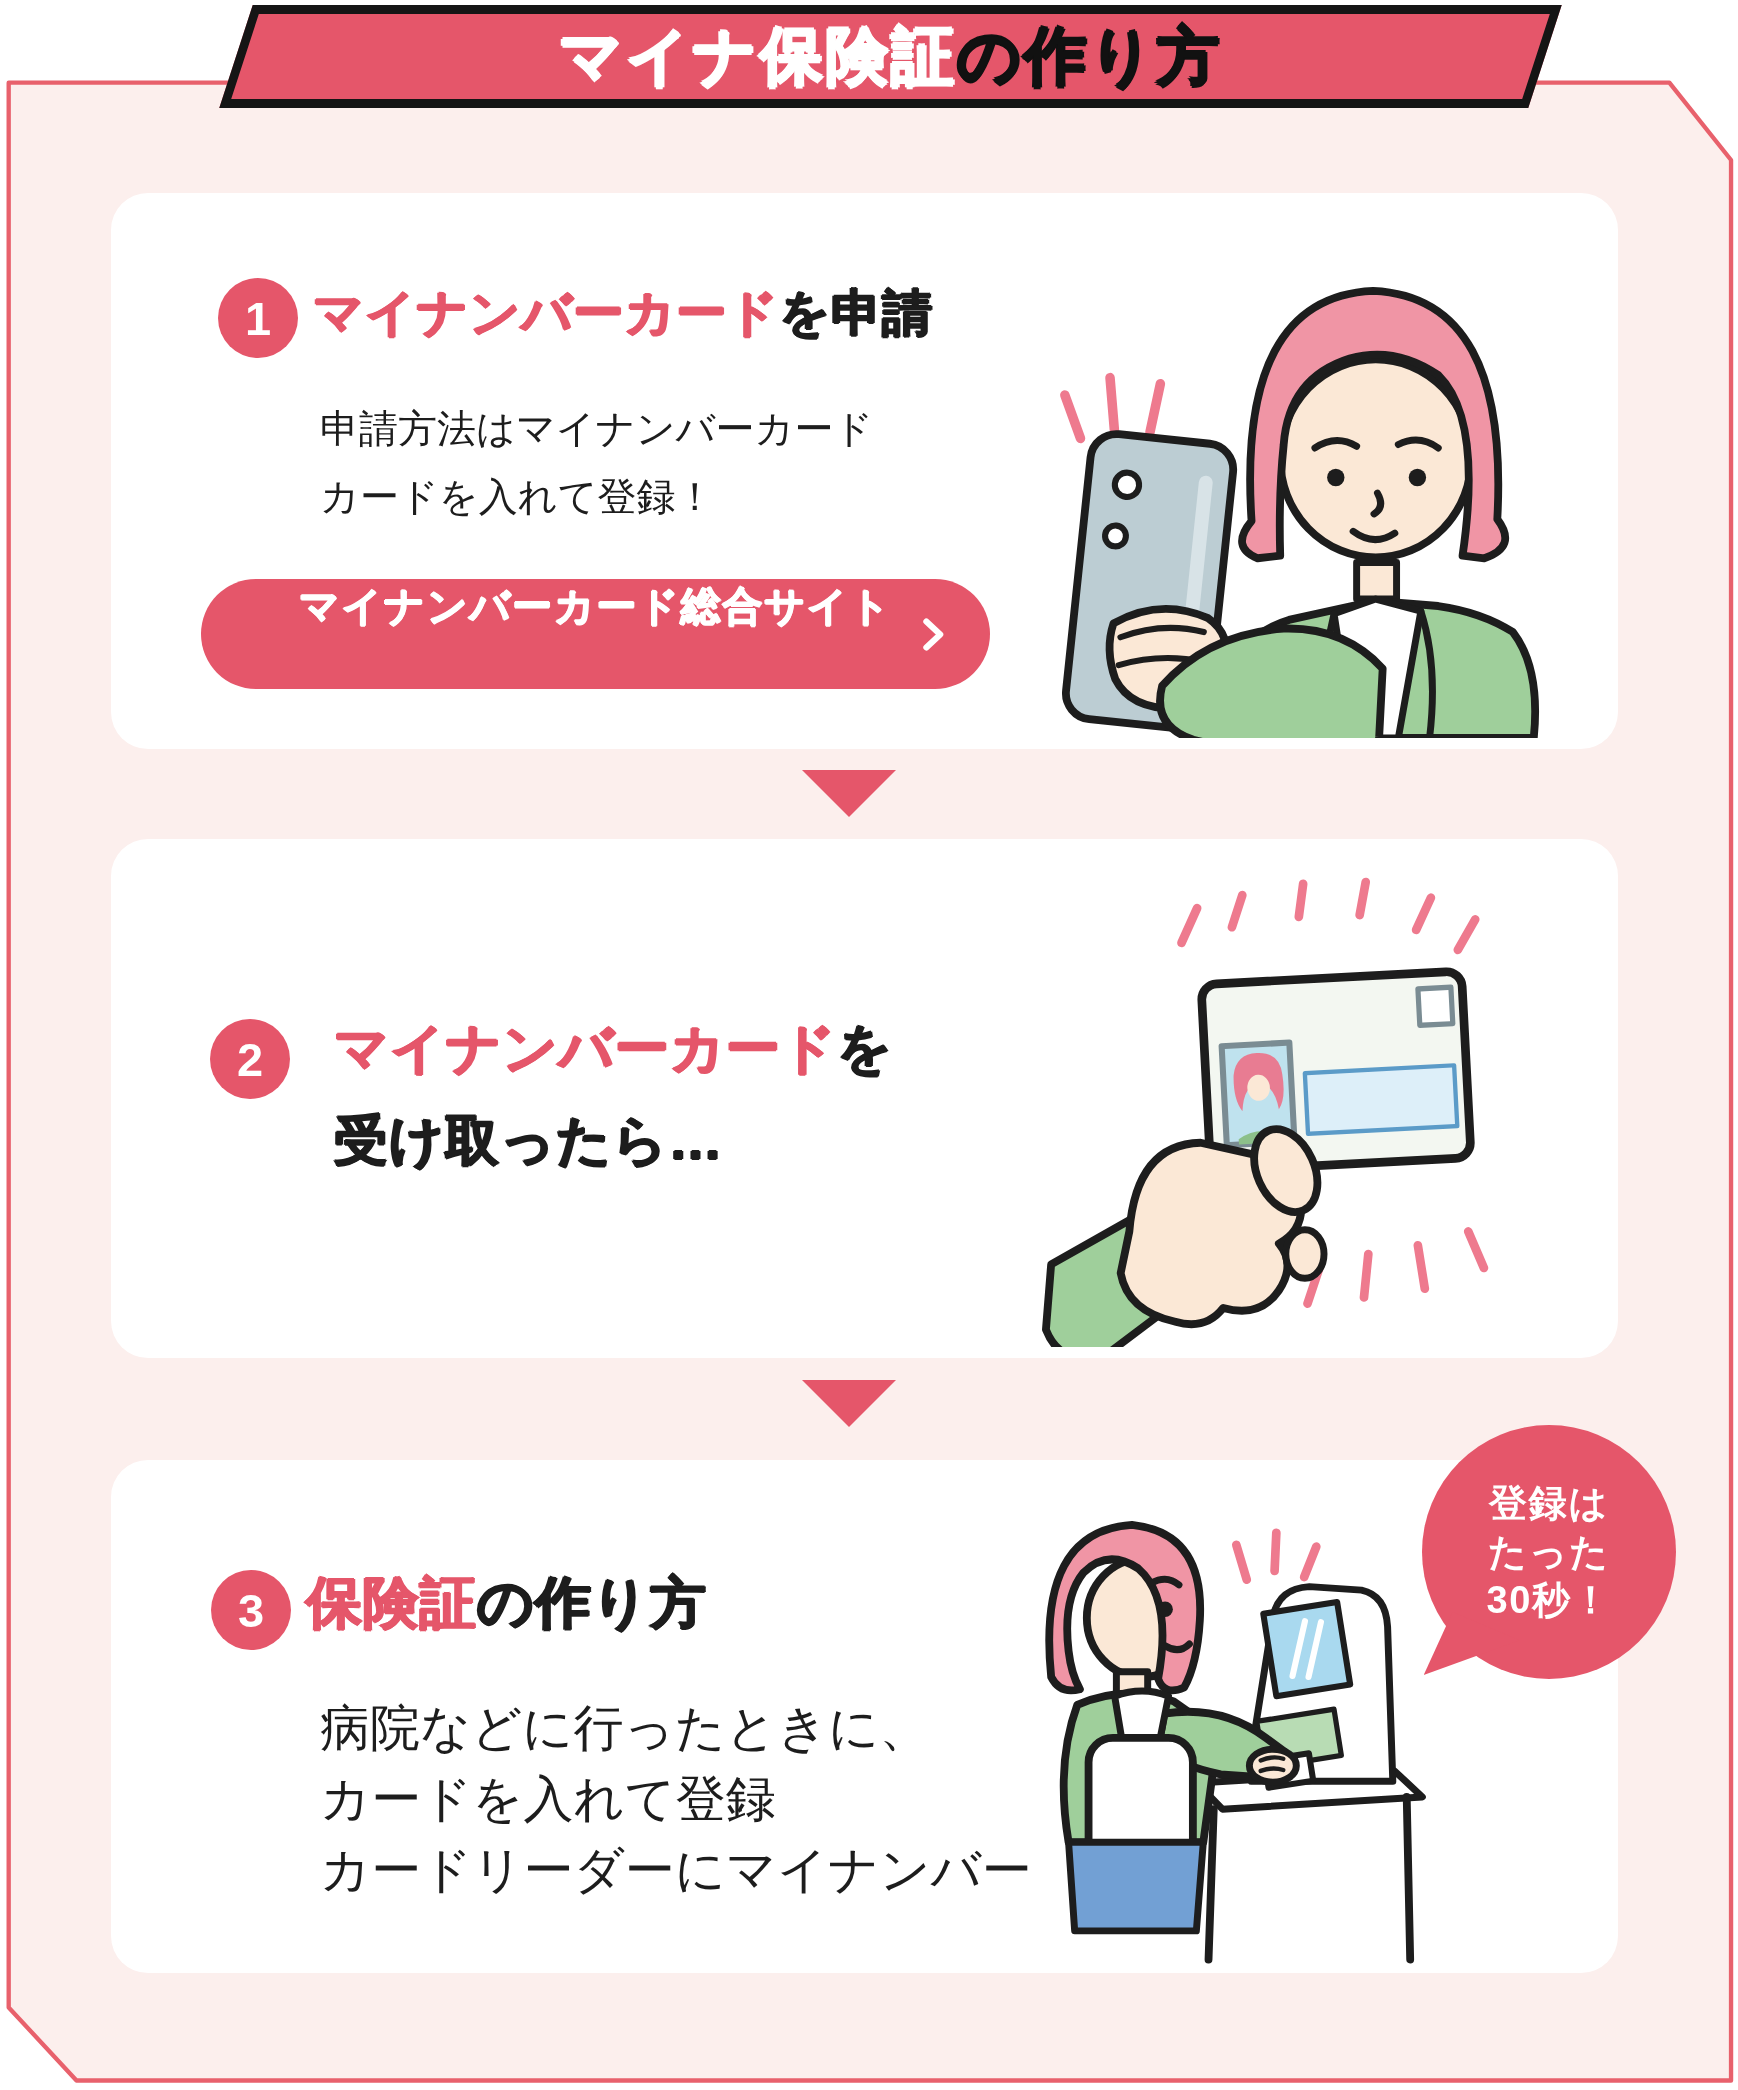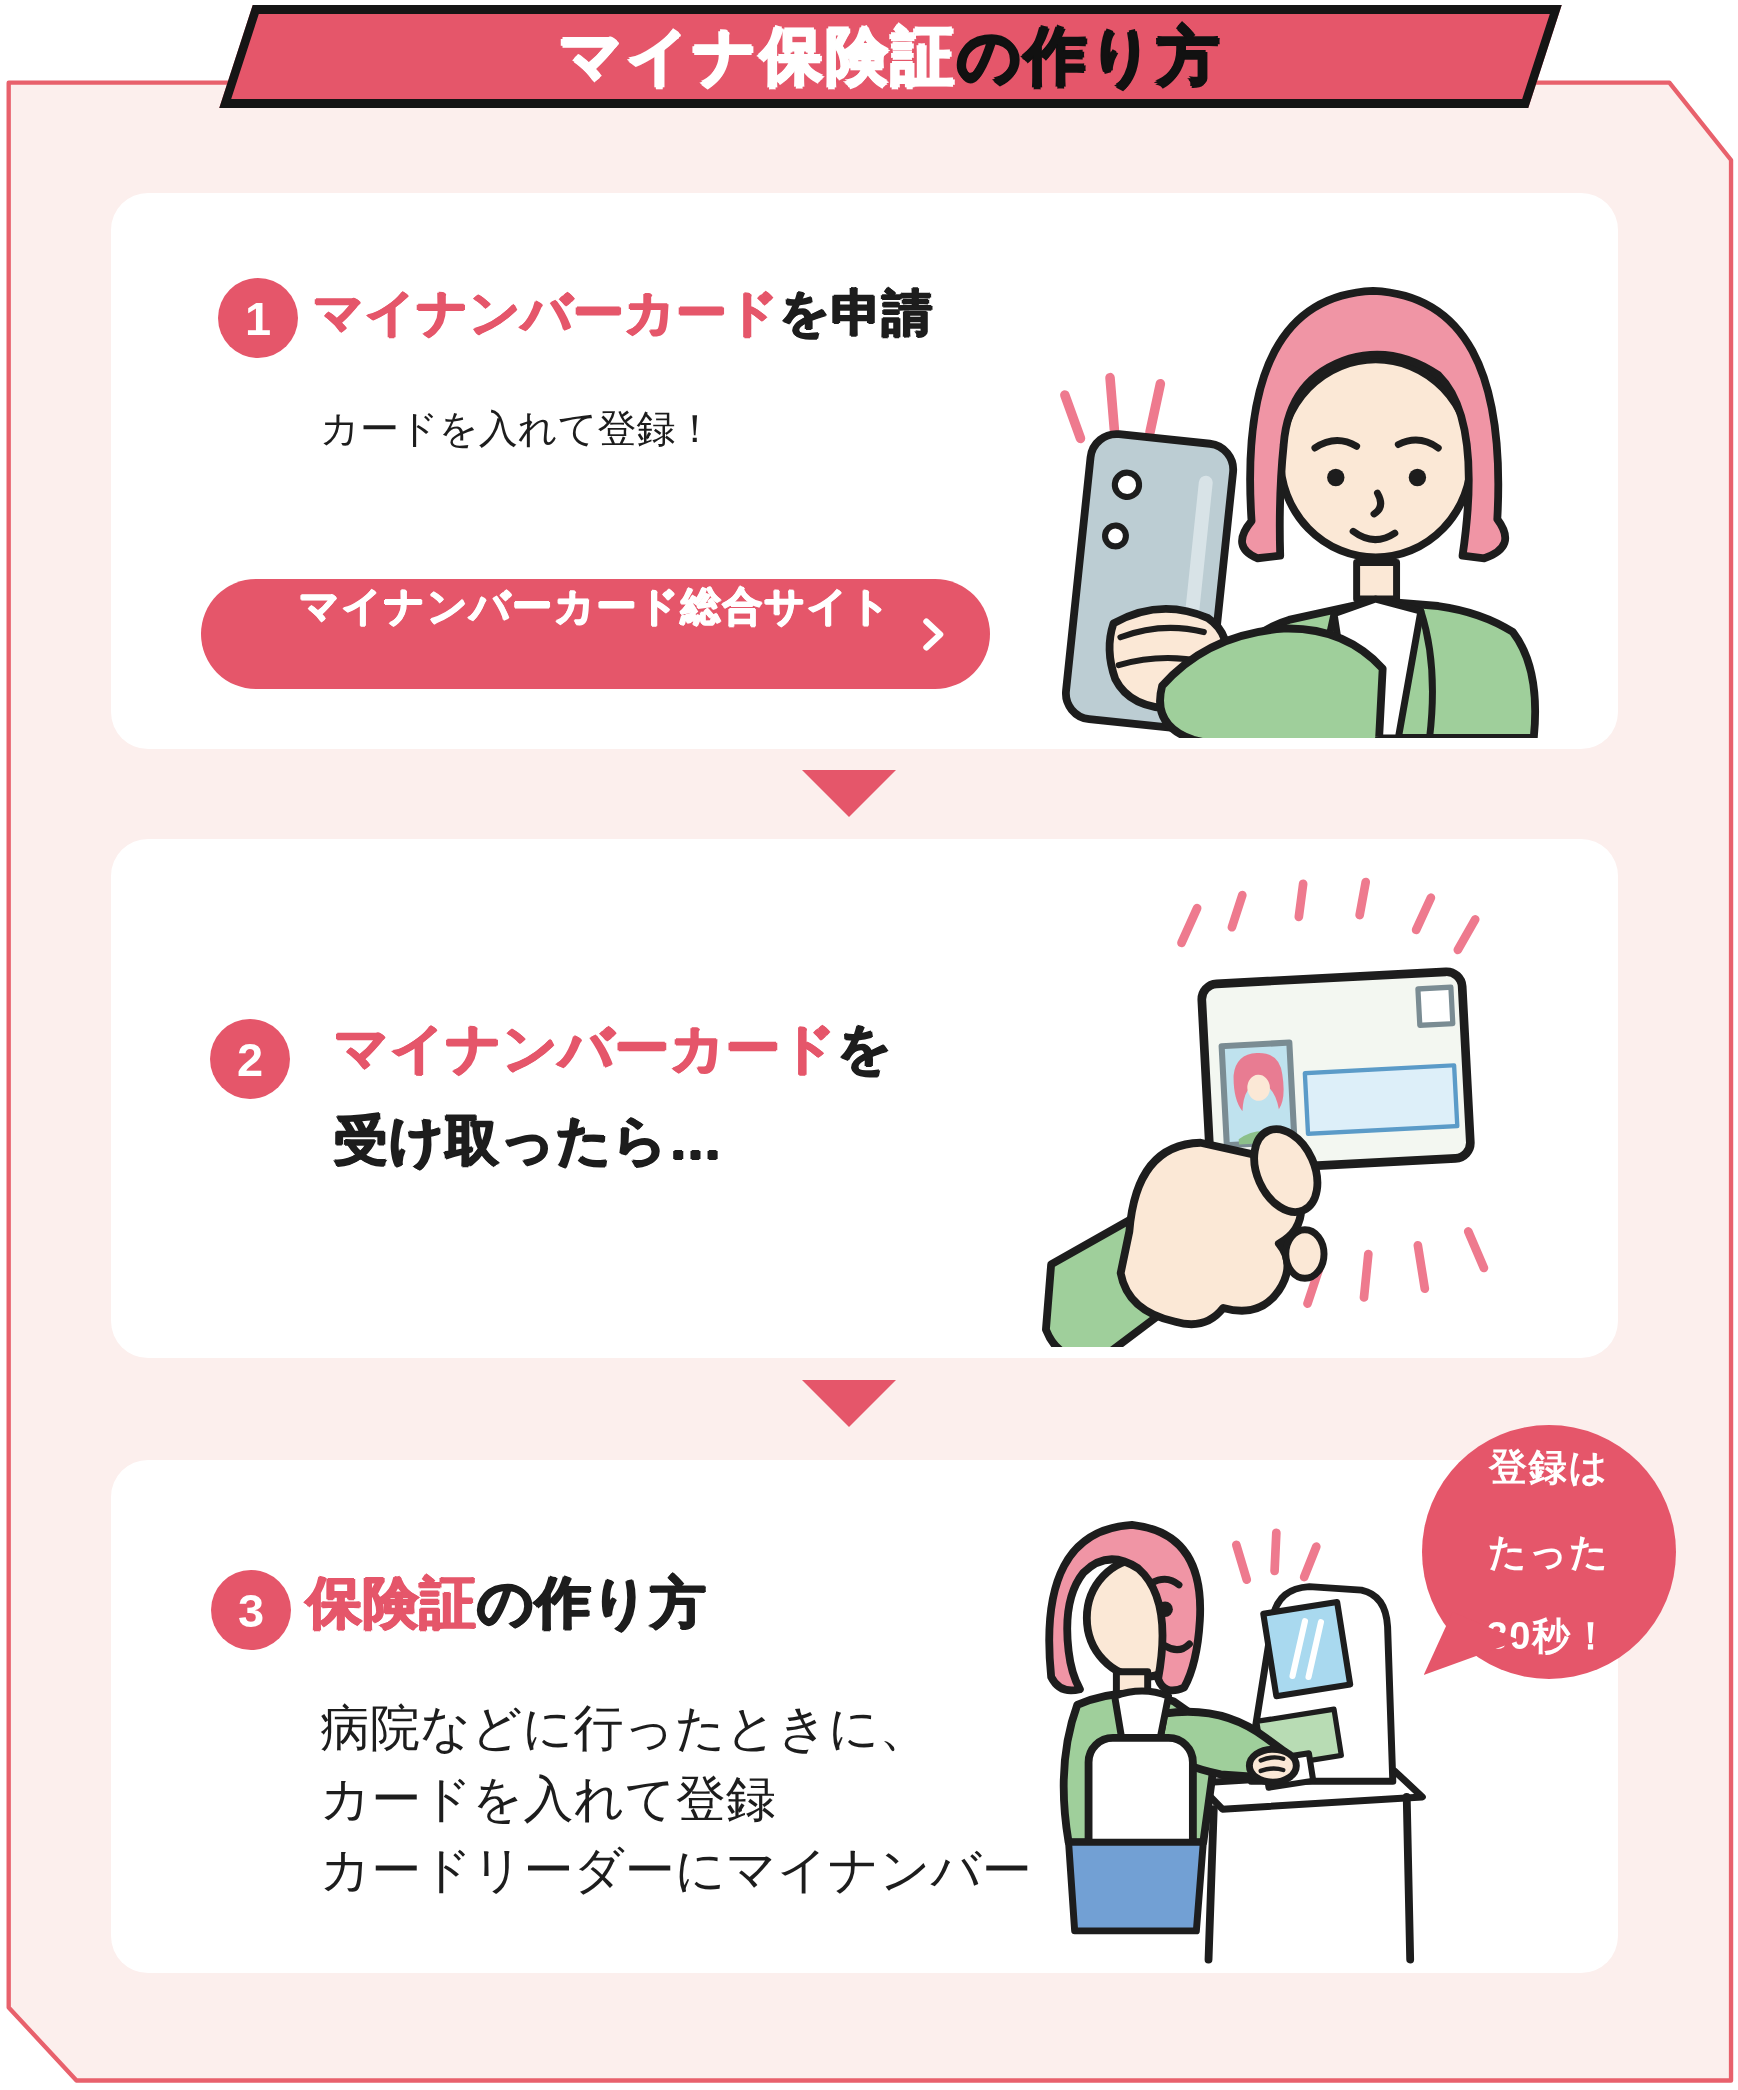--- a/index.html
+++ b/index.html
@@ -66,21 +66,21 @@
   .arrow2{top:1380px;}
 
   
   .illu{position:absolute;}
 
   
   .bubble{
     position:absolute;left:1422px;top:1425px;width:254px;height:254px;border-radius:50%;
     background:var(--accent,#E5566A);z-index:7;
     display:flex;flex-direction:column;align-items:center;justify-content:center;
-    color:#fff;font-size:38px;font-weight:bold;line-height:1.28;text-align:center;letter-spacing:1.7px;gap:36px;
+    color:#fff;font-size:38px;font-weight:bold;line-height:1.28;text-align:center;letter-spacing:1.7px;
   }
   .bubble::after{
     content:"";position:absolute;left:1.7px;top:187px;width:96px;height:63px;
     background:var(--accent,#E5566A);
     clip-path:polygon(0 100%,30% 0,100% 45%);
   }
 </style>
 </head>
 <body>
 
@@ -98,20 +98,21 @@
   </div>
 
   <div class="card card1">
     <div class="badge" style="left:107px;top:85px;">
       <span>1</span>
     </div>
     <div class="heading" style="left:202px;top:87px;font-size:50px;">
       <span class="hl">マイナンバーカード</span><span class="hb">を申請</span>
     </div>
     <div class="body-text" style="left:209px;top:202px;font-size:39px;line-height:68px;">
+      <div>申請方法はマイナンバーカード</div>
       <div>カードを入れて登録！</div>
     </div>
     <div class="cta">
       <span class="cta-label">マイナンバーカード総合サイト</span>
       <svg class="chev" width="22.6" height="35" viewBox="0 0 26 40">
         <polyline points="5,5 21,20 5,35" fill="none" stroke="#ffffff" stroke-width="7" stroke-linecap="round" stroke-linejoin="round"></polyline>
       </svg>
     </div>
   </div>
 

